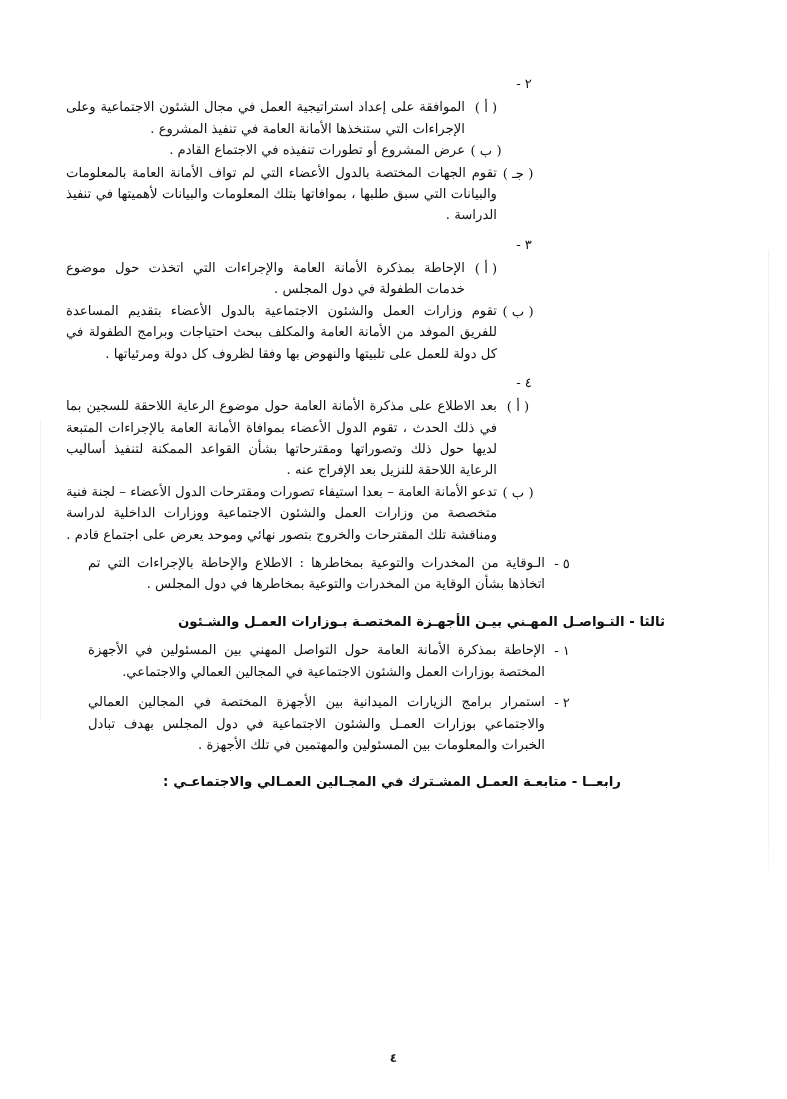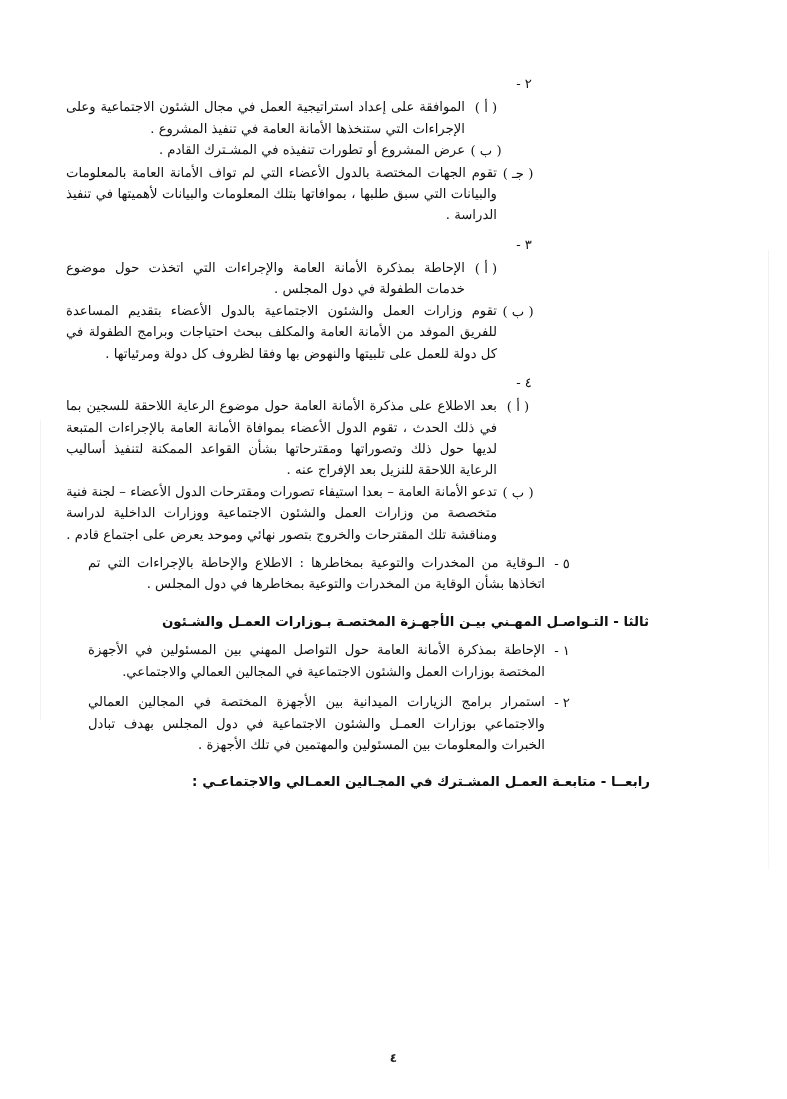--- a/index.html
+++ b/index.html
@@ -74,22 +74,22 @@
 
   .heading {
     font-family: "DejaVu Sans", "Liberation Sans", sans-serif;
     font-weight: bold;
     font-size: 13.4px;
     line-height: 1.7;
     letter-spacing: 0.2px;
     margin: 16px 30px 6px 18px;
     text-align: justify;
   }
-  .heading.h-right { margin-right: 80px; }
-  .heading.h-right2 { margin-right: 79px; }
+  .heading.h-right { margin-right: 64px; }
+  .heading.h-right2 { margin-right: 108px; }
   .heading-line2 {
     display: block;
     margin-right: 36px;
   }
 
   .gap-sm { height: 7px; }
 
   .closing {
     margin-right: 210px;
     margin-left: 20px;
@@ -138,21 +138,21 @@
 
     <div class="item lvl1">
       <div class="item-num">٢ -</div>
     </div>
     <div class="sub">
       <div class="sub-mark">( أ )</div>
       <div class="sub-text">الموافقة على إعداد استراتيجية العمل في مجال الشئون الاجتماعية وعلى الإجراءات التي ستنخذها الأمانة العامة في تنفيذ المشروع .</div>
     </div>
     <div class="sub">
       <div class="sub-mark">( ب )</div>
-      <div class="sub-text">عرض المشروع أو تطورات تنفيذه في المشـترك القادم .</div>
+      <div class="sub-text">عرض المشروع أو تطورات تنفيذه في الاجتماع القادم .</div>
     </div>
     <div class="sub narrow">
       <div class="sub-mark">( جـ )</div>
       <div class="sub-text">تقوم الجهات المختصة بالدول الأعضاء التي لم تواف الأمانة العامة بالمعلومات والبيانات التي سبق طلبها ، بموافاتها بتلك المعلومات والبيانات لأهميتها في تنفيذ الدراسة .</div>
     </div>
 
     <div class="gap-sm"></div>
 
     <div class="item lvl1">
       <div class="item-num">٣ -</div>

